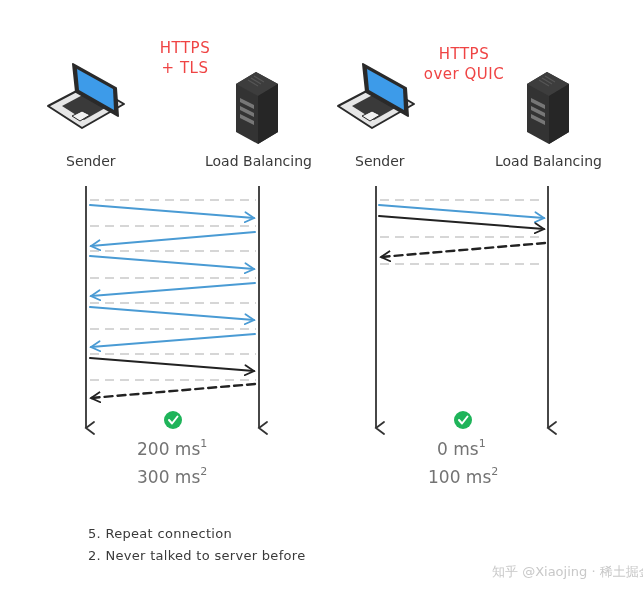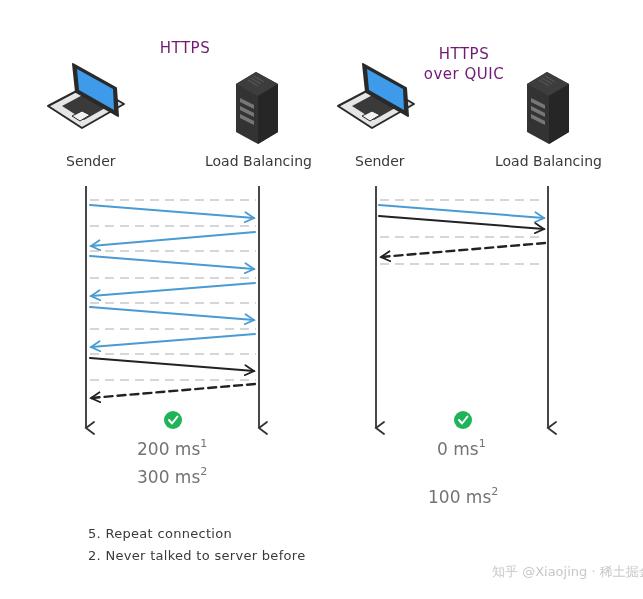--- a/index.html
+++ b/index.html
@@ -1,19 +1,19 @@
 <!DOCTYPE html>
 <html><head>
 <meta charset="utf-8">
 <style>
   html, body { margin: 0; padding: 0; background: #ffffff; }
   body { width: 643px; height: 599px; position: relative; overflow: hidden;
          font-family: "DejaVu Sans", sans-serif; color: #333; }
   .abs { position: absolute; }
-  .title { font-size: 15px; text-align: center; line-height: 20px; color: #701a75; letter-spacing: 0.5px; }
+  .title { font-size: 15px; text-align: center; line-height: 20px; color: #ef4444; letter-spacing: 0.5px; }
   .label { font-size: 14px; color: #3a3a3a; white-space: nowrap; }
   .timing { font-size: 17px; color: #737373; white-space: nowrap; }
   .timing sup { font-size: 11px; vertical-align: 8px; }
   .footnote { font-size: 13px; color: #3a3a3a; white-space: nowrap; letter-spacing: 0.3px; }
   .watermark { font-size: 13px; color: #c8c8c8; white-space: nowrap; }
   svg.diagram { position: absolute; left: 0; top: 0; }
 </style>
 </head>
 <body>
 
@@ -109,20 +109,21 @@
     <path d="M-4,0 L-1,3.5 L4.5,-3.5" fill="none" stroke="#fff" stroke-width="2" stroke-linecap="round" stroke-linejoin="round"></path>
   </g>
   <g transform="translate(463,420)">
     <circle r="9" fill="#1fb45a"></circle>
     <path d="M-4,0 L-1,3.5 L4.5,-3.5" fill="none" stroke="#fff" stroke-width="2" stroke-linecap="round" stroke-linejoin="round"></path>
   </g>
 </svg>
 
 <div class="abs title" style="left:130px; top:38px; width:110px;">
   <div>HTTPS</div>
+  <div>+ TLS</div>
 </div>
 <div class="abs label" style="left:66px; top:153px;">Sender</div>
 <div class="abs label" style="left:205px; top:153px;">Load Balancing</div>
 
 <div class="abs timing" style="left:137px; top:437px;">
   <span>200 ms</span><sup>1</sup>
 </div>
 <div class="abs timing" style="left:137px; top:465px;">
   <span>300 ms</span><sup>2</sup>
 </div>
@@ -130,20 +131,20 @@
 <div class="abs title" style="left:414px; top:44px; width:100px;">
   <div>HTTPS</div>
   <div>over QUIC</div>
 </div>
 <div class="abs label" style="left:355px; top:153px;">Sender</div>
 <div class="abs label" style="left:495px; top:153px;">Load Balancing</div>
 
 <div class="abs timing" style="left:437px; top:437px;">
   <span>0 ms</span><sup>1</sup>
 </div>
-<div class="abs timing" style="left:428px; top:465px;margin-top:20px;">
+<div class="abs timing" style="left:428px; top:465px;">
   <span>100 ms</span><sup>2</sup>
 </div>
 
 <div class="abs footnote" style="left:88px; top:526px;">5. Repeat connection</div>
 <div class="abs footnote" style="left:88px; top:548px;">2. Never talked to server before</div>
 
 <div class="abs watermark" style="left:492px; top:563px;">知乎 @Xiaojing · 稀土掘金技术社区</div>
 
 </body></html>

